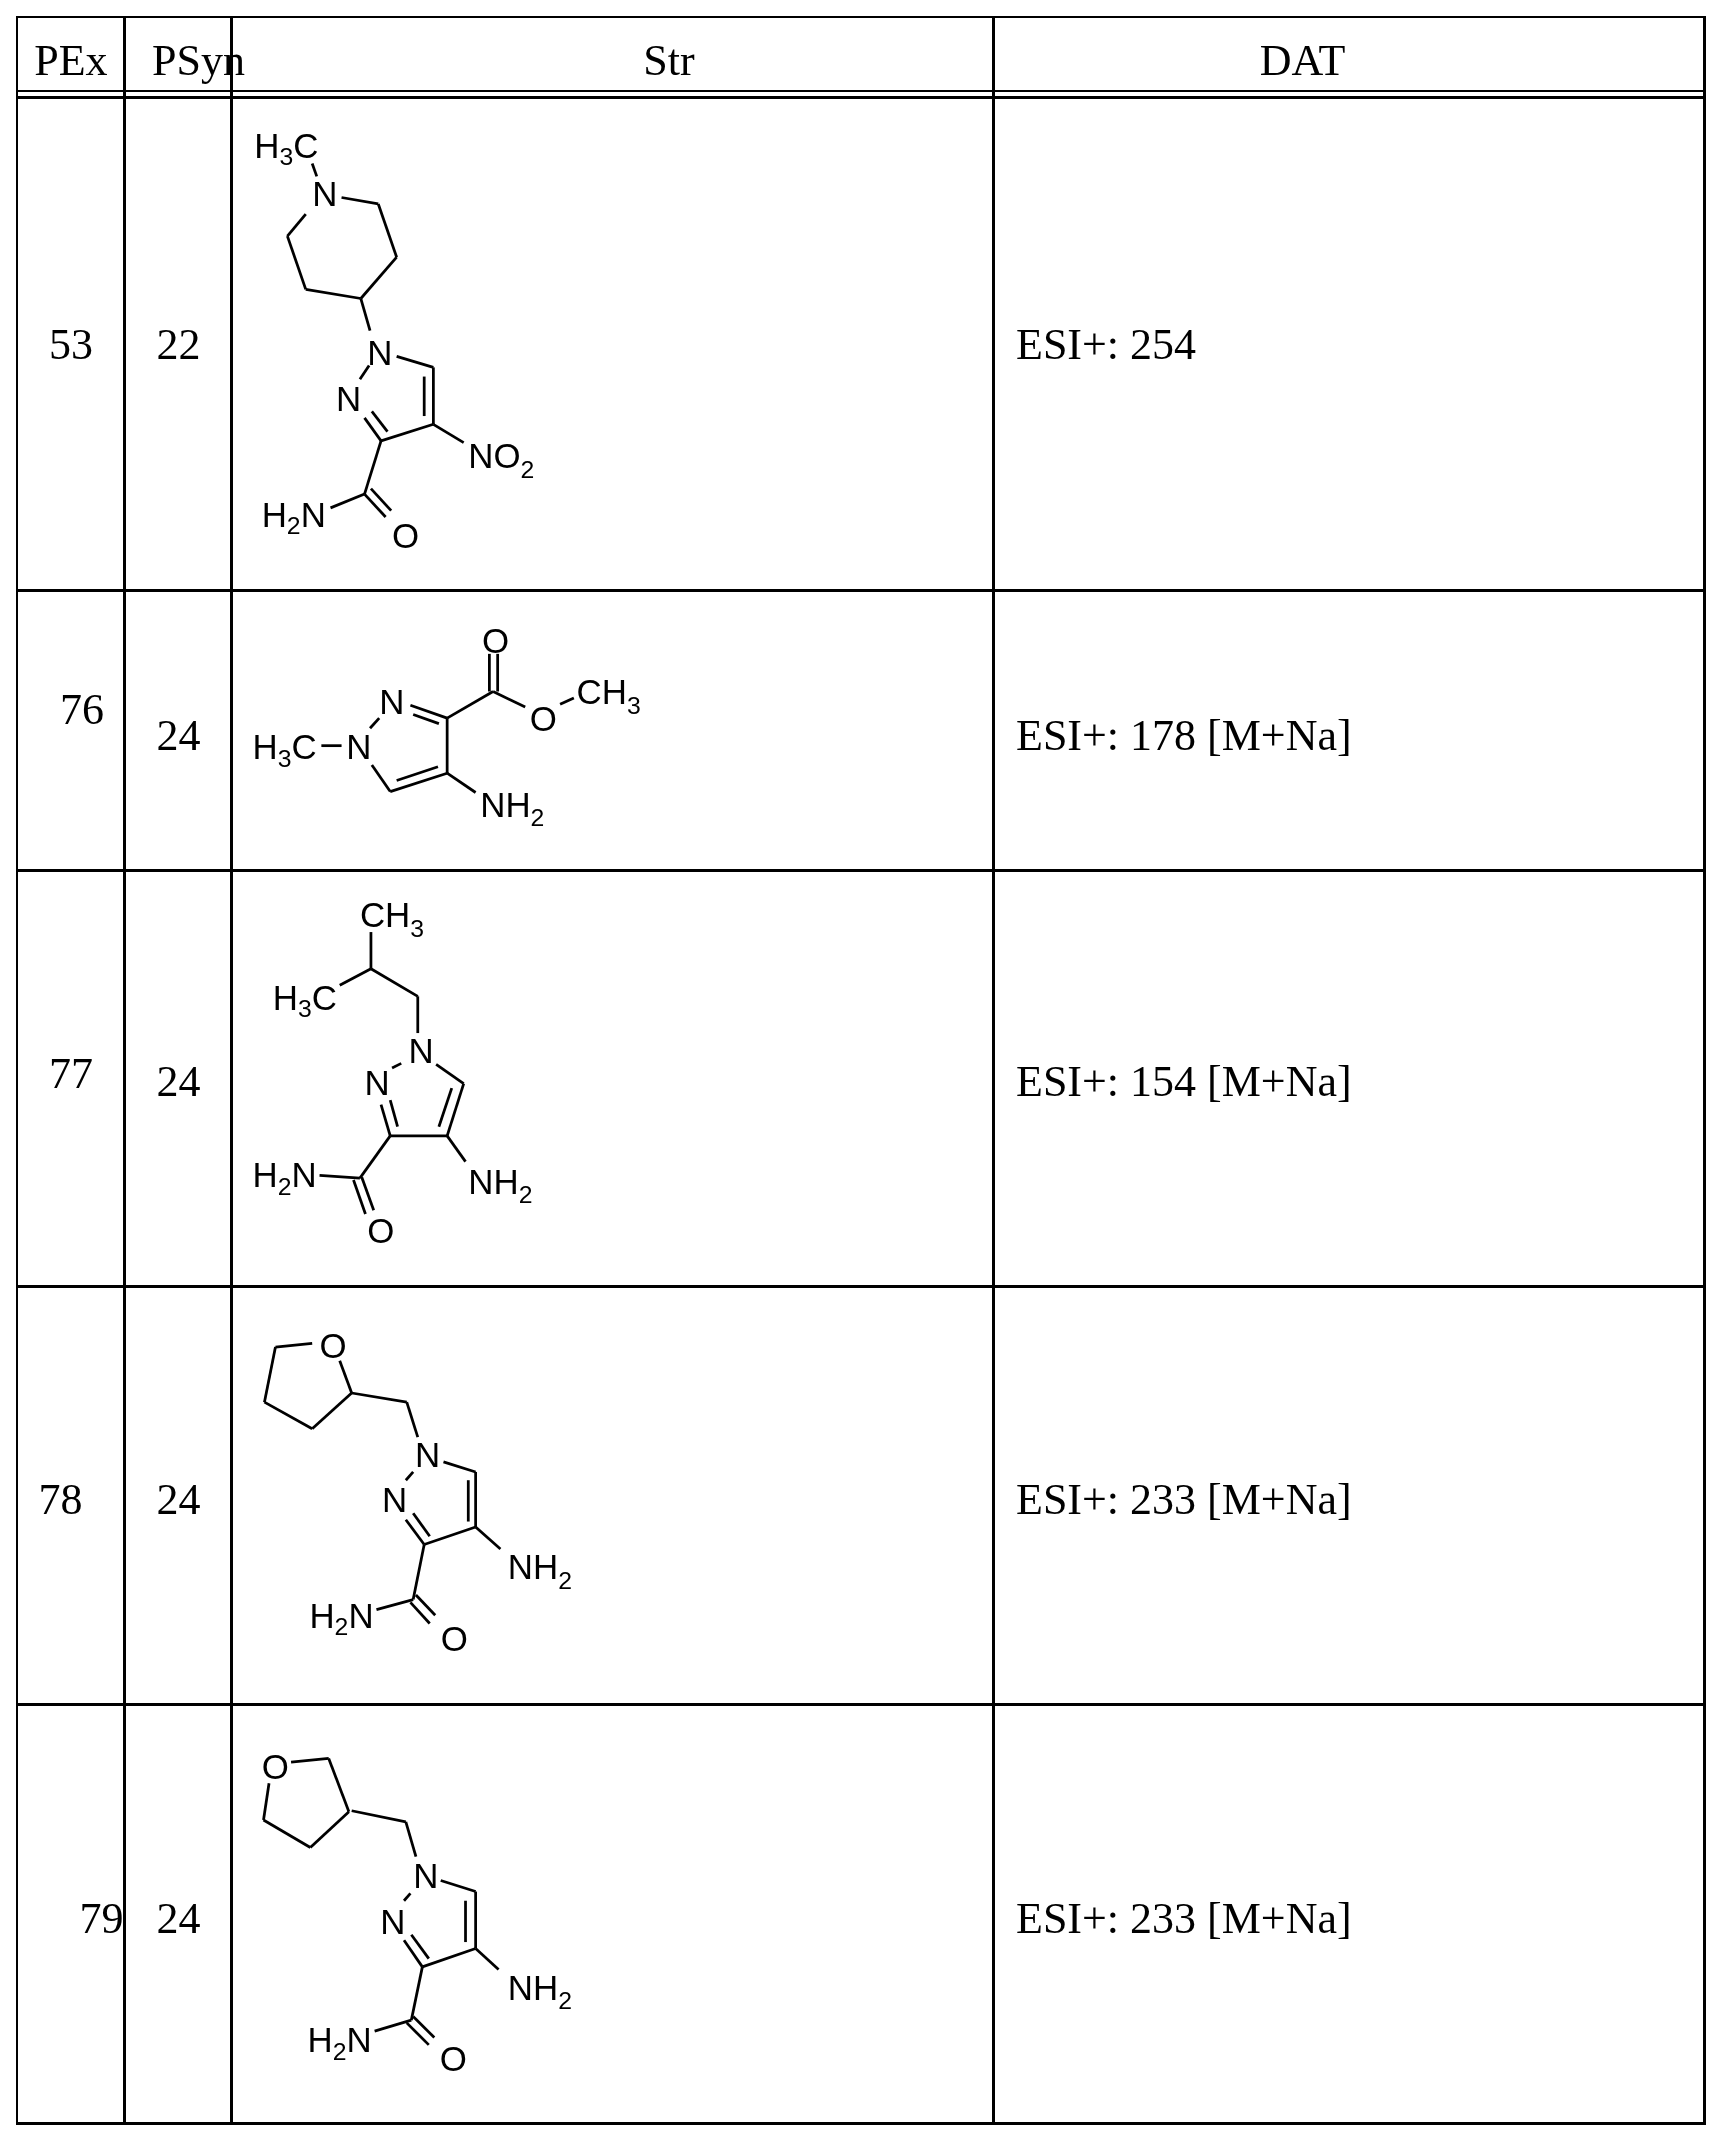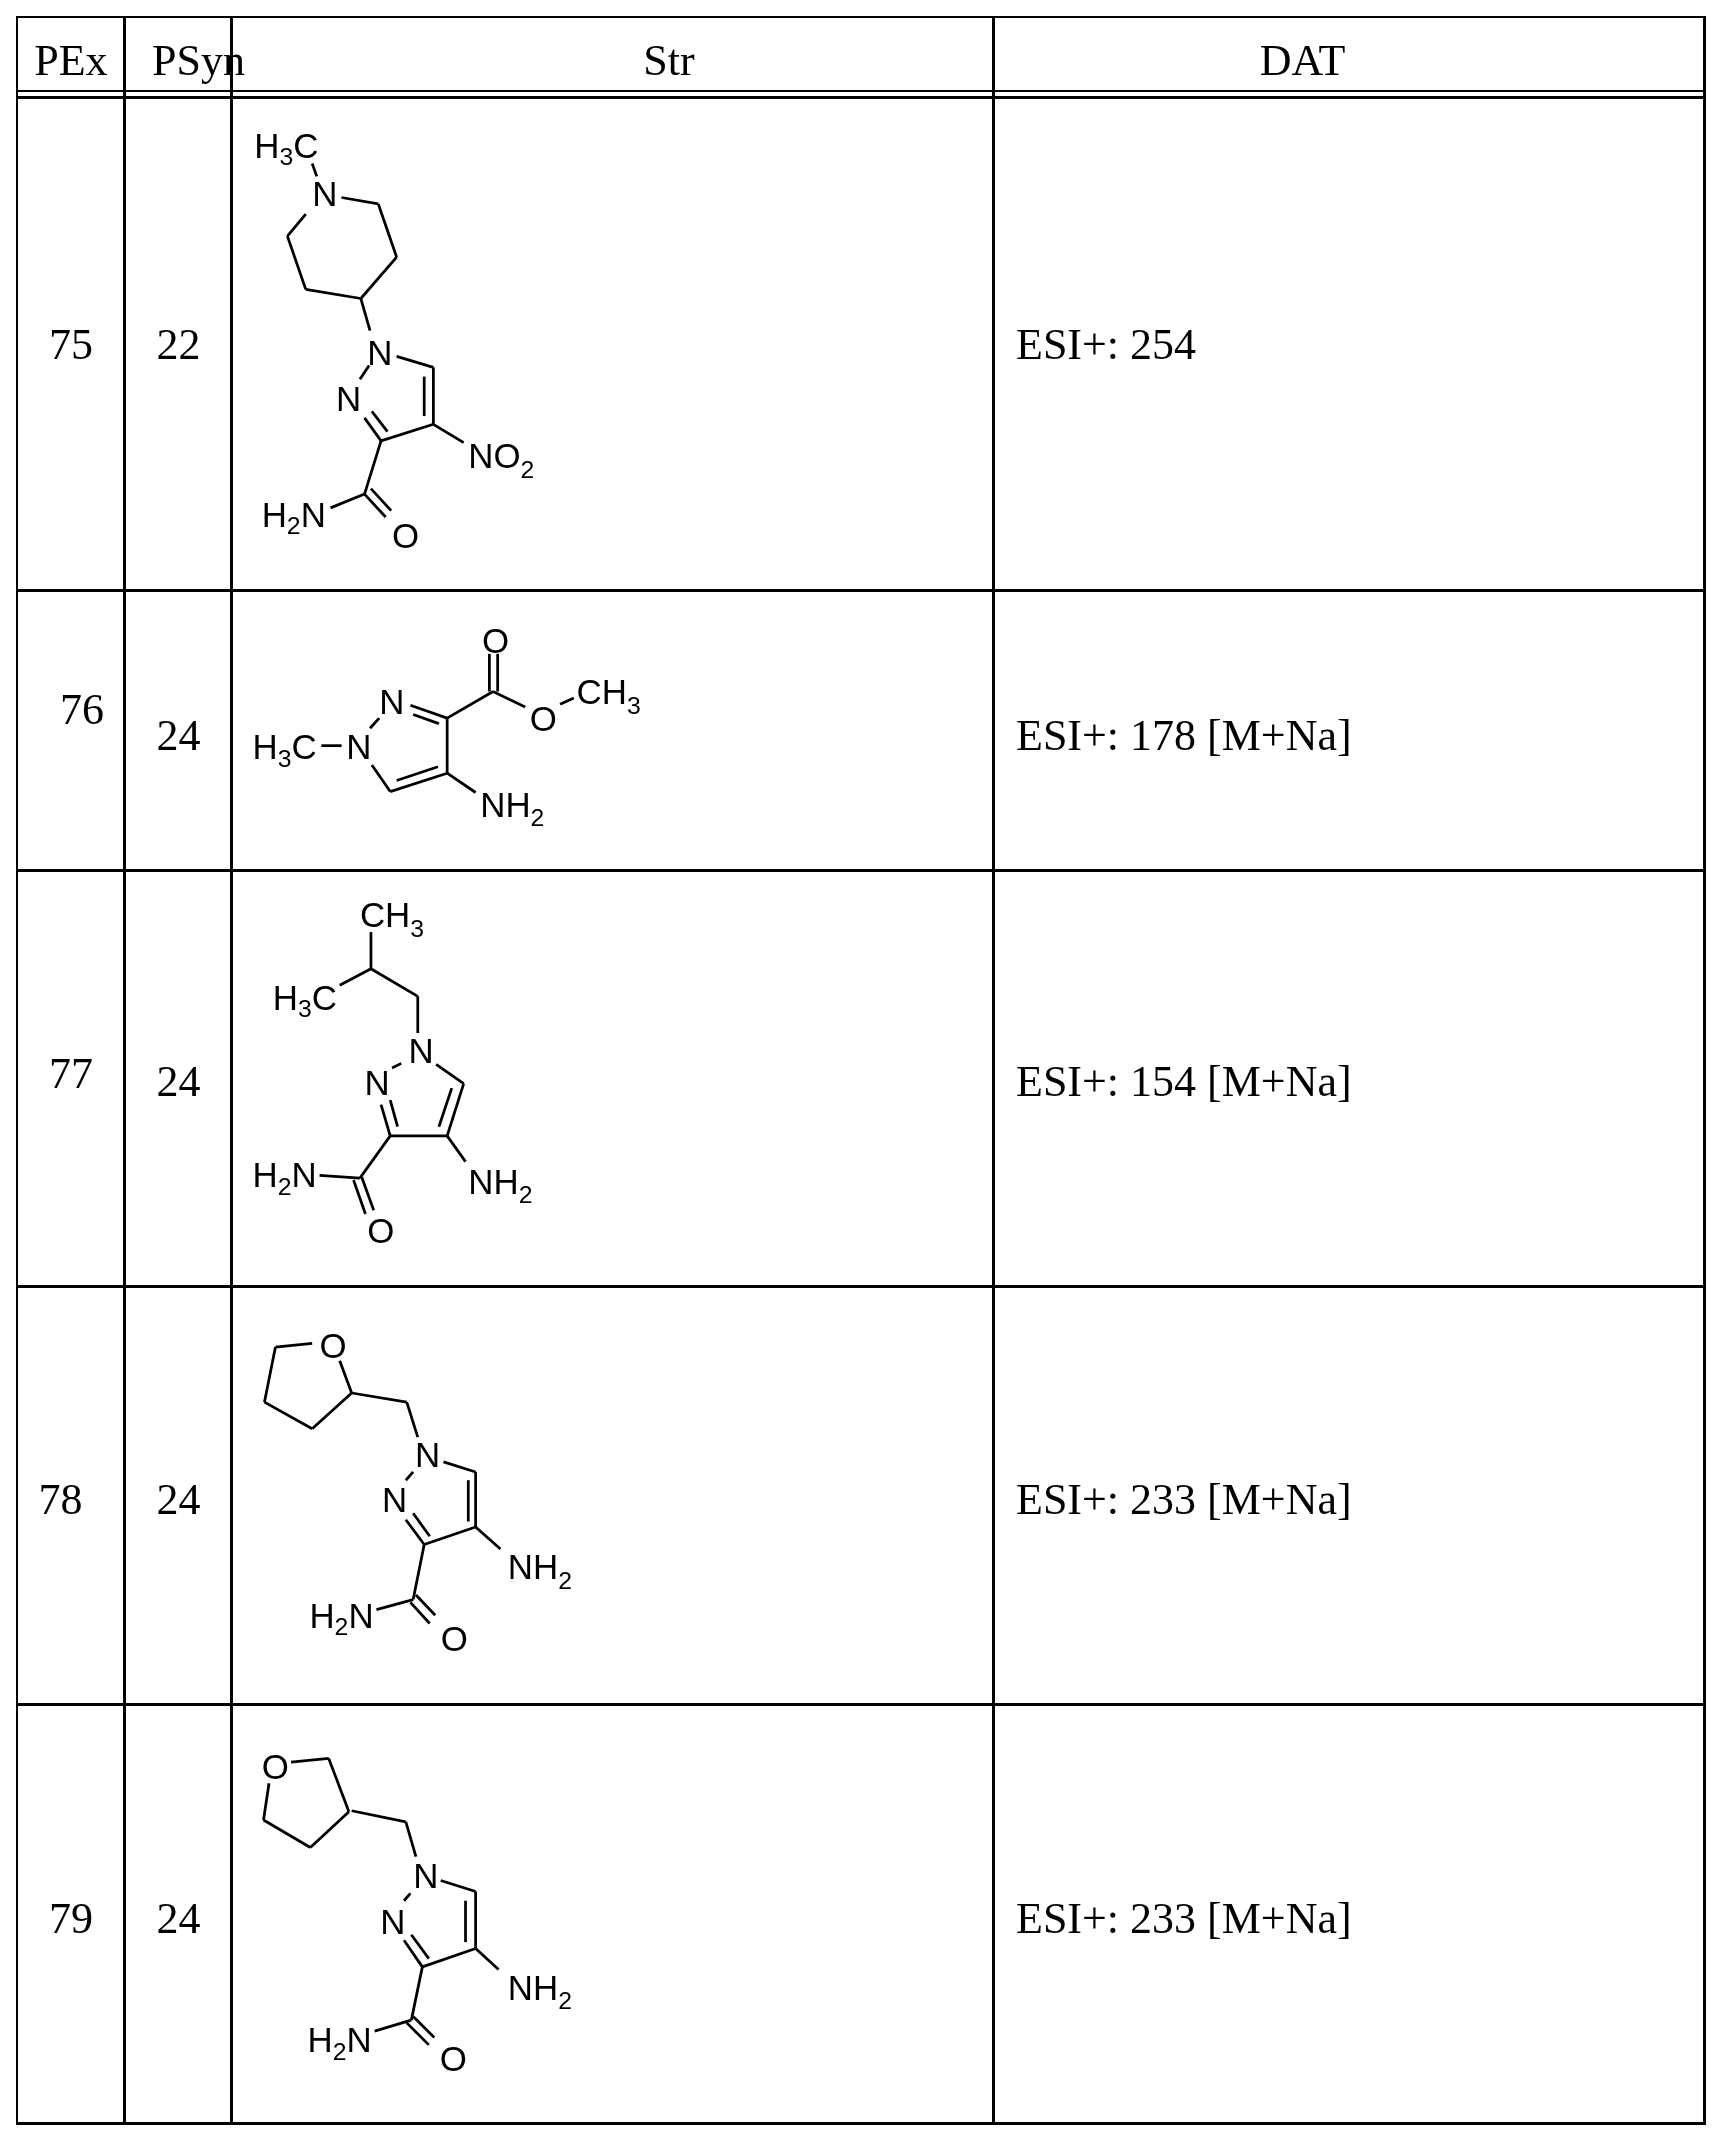--- a/index.html
+++ b/index.html
@@ -40,21 +40,21 @@
     <div class="line" style="left:15.6px; top:1285px; width:1690px; height:2.8px;"></div>
     <div class="line" style="left:15.6px; top:1703px; width:1690px; height:2.8px;"></div>
   </div>
 
   <div class="cell-text center" style="left:18.4px; width:105px; top:39px;">PEx</div>
   <div class="cell-text center" style="left:126px; width:105px; top:39px;padding-left:20px;">PSyn</div>
   <div class="cell-text center" style="left:233px; width:872px; top:39px;">Str</div>
   <div class="cell-text center" style="left:995px; width:615px; top:39px;text-align:center;">DAT</div>
 
   <div>
-    <div class="cell-text center" style="left:18.4px; width:105px; top:323px;">75</div>
+    <div class="cell-text center" style="left:18.4px; width:105px; top:323px;">53</div>
     <div class="cell-text center" style="left:126px; width:105px; top:323px;">22</div>
     <div class="cell-text" style="left:1016px; top:323px;">ESI+: 254</div>
   </div>
 
   <div>
     <div class="cell-text center" style="left:18.4px; width:101px; top:688px;margin-left:13px;">76</div>
     <div class="cell-text center" style="left:126px; width:105px; top:714px;">24</div>
     <div class="cell-text" style="left:1016px; top:714px;">ESI+: 178 [M+Na]</div>
   </div>
 
@@ -64,21 +64,21 @@
     <div class="cell-text" style="left:1016px; top:1060px;">ESI+: 154 [M+Na]</div>
   </div>
 
   <div>
     <div class="cell-text center" style="left:18.4px; width:84px; top:1478px;">78</div>
     <div class="cell-text center" style="left:126px; width:105px; top:1478px;">24</div>
     <div class="cell-text" style="left:1016px; top:1478px;">ESI+: 233 [M+Na]</div>
   </div>
 
   <div>
-    <div class="cell-text center" style="left:18.4px; width:105px; top:1897px;">79</div>
+    <div class="cell-text center" style="left:18.4px; width:105px; top:1897px;text-align:right;">79</div>
     <div class="cell-text center" style="left:126px; width:105px; top:1897px;">24</div>
     <div class="cell-text" style="left:1016px; top:1897px;">ESI+: 233 [M+Na]</div>
   </div>
 
   <svg class="mol" width="1717" height="2146" viewBox="0 0 1870 2337">
 
     <g>
       <text x="277" y="172"><tspan>H</tspan><tspan class="sub" dy="8">3</tspan><tspan dy="-8">C</tspan></text>
       <line x1="340" y1="178" x2="345" y2="192"></line>
       <text x="340" y="224">N</text>

